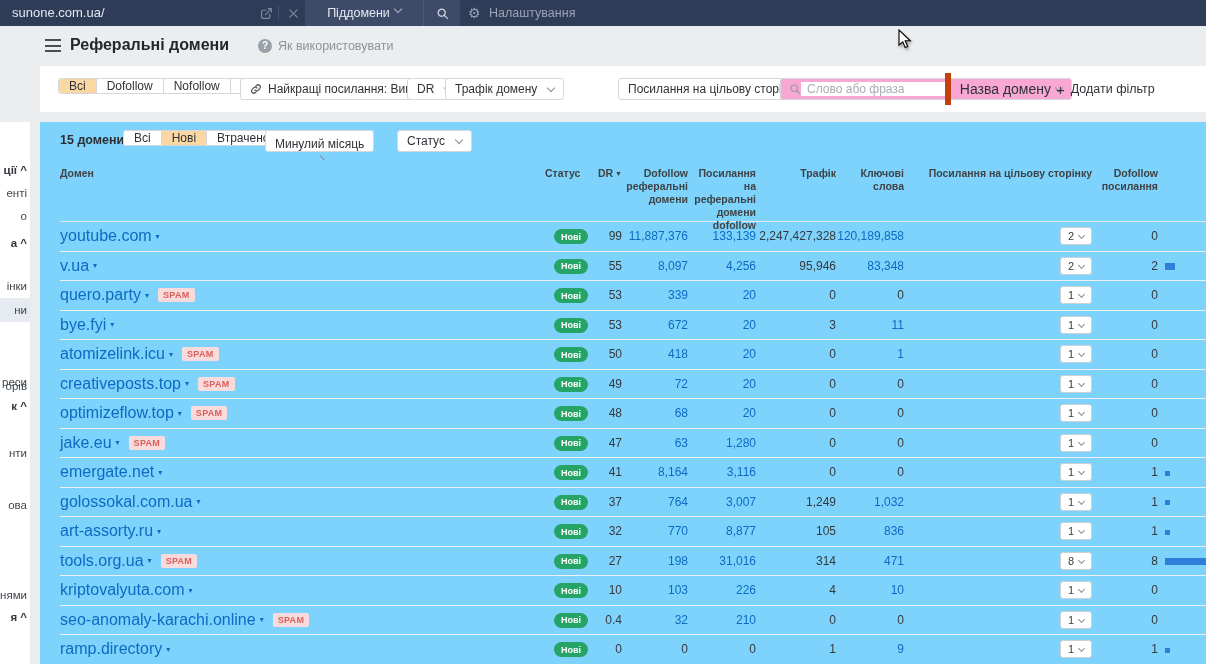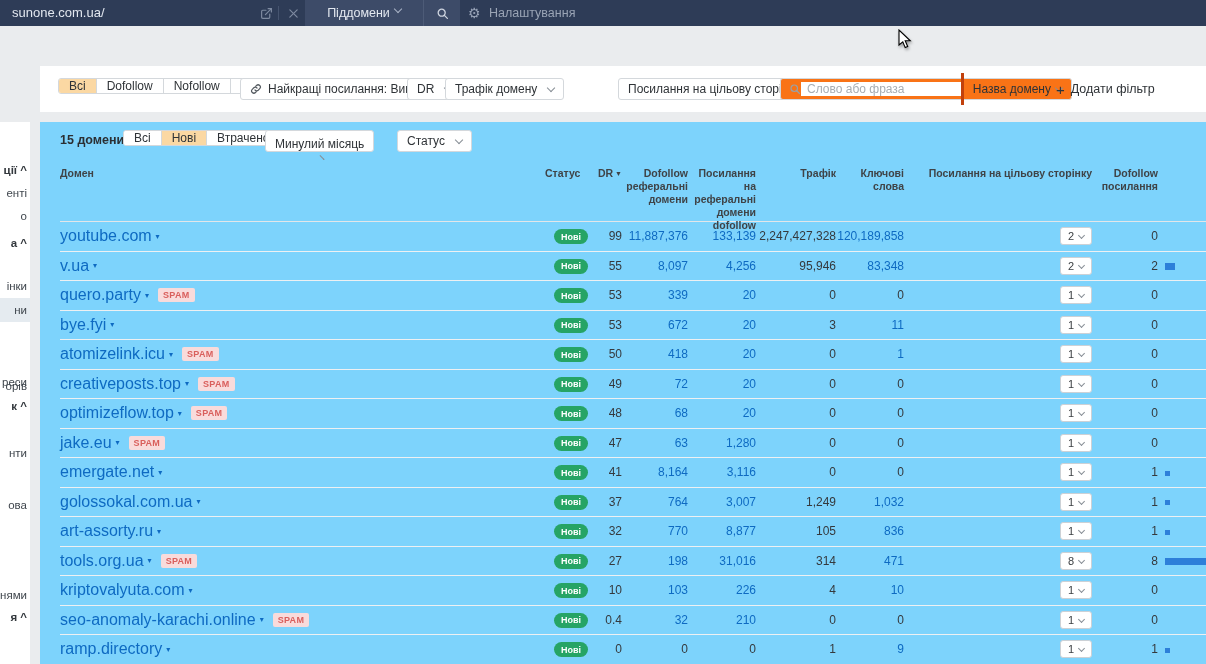--- a/index.html
+++ b/index.html
@@ -30,25 +30,25 @@
   .toolbar{position:absolute;left:40px;top:66px;width:1166px;height:46px;background:#ffffff;}
   .seg-group{position:absolute;top:12px;display:inline-flex;border:1px solid #d4d8dc;border-radius:3px;background:#fff;height:16px;box-sizing:border-box;}
   .seg{appearance:none;border:none;background:#fff;font-family:inherit;font-size:12px;color:#2f3337;padding:0 10px;display:inline-flex;align-items:center;border-left:1px solid #d4d8dc;cursor:default;}
   .seg:first-child{border-left:none;border-radius:2px 0 0 2px;}
   .seg:last-child{border-radius:0 2px 2px 0;}
   .seg.selected{background:#fbd8a3;}
   .btn{position:absolute;top:12px;height:22px;box-sizing:border-box;border:1px solid #d4d8dc;border-radius:3px;background:#fff;font-family:inherit;font-size:12px;color:#2f3337;display:inline-flex;align-items:center;padding:0 9px;gap:6px;cursor:default;}
   .chev{display:inline-block;width:5px;height:5px;border-right:1.4px solid #878e95;border-bottom:1.4px solid #878e95;transform:rotate(45deg);margin-left:5px;margin-bottom:2px;}
   .chev.sm{width:4px;height:4px;margin-left:5px;margin-bottom:1px;}
   .chev.light{border-color:#a9b3c6;}
-  .searchbox{position:absolute;left:740px;top:12px;width:292px;height:22px;box-sizing:border-box;border:1px solid #d4d8dc;border-radius:3px;background:#f97316;display:flex;align-items:center;}
+  .searchbox{position:absolute;left:740px;top:12px;width:292px;height:22px;box-sizing:border-box;border:1px solid #d4d8dc;border-radius:3px;background:#f9a8d4;display:flex;align-items:center;}
   .searchbox input{flex:1;border:none;outline:none;font-family:inherit;font-size:12px;color:#333;min-width:0;padding:0 6px 0 6px;}
   .searchbox input::placeholder{color:#a7adb3;}
   .search-icon-l{margin-left:8px;display:flex;align-items:center;}
-  .search-mode{height:22px;box-sizing:border-box;border-left:3px solid #c2410c;display:inline-flex;align-items:center;padding:16px 9px;font-size:12px;color:#2f3337;white-space:nowrap;}
+  .search-mode{height:22px;box-sizing:border-box;border-left:6px solid #c2410c;display:inline-flex;align-items:center;padding:16px 9px;font-size:14px;color:#2f3337;white-space:nowrap;}
   .addfilter{position:absolute;left:1010px;top:12px;height:22px;display:inline-flex;align-items:center;border:none;background:transparent;font-family:inherit;font-size:12.5px;color:#2f3337;gap:6px;cursor:default;}
   .addfilter .plus{font-size:15px;line-height:15px;color:#2f3337;}
 
   
   .sidebar{position:absolute;left:0;top:122px;width:30px;height:542px;background:#ffffff;overflow:hidden;}
   .sb-frag{position:absolute;left:0;width:27px;text-align:right;font-size:11.5px;color:#40474e;white-space:nowrap;}
   .sb-frag.hdr{font-weight:bold;color:#33383d;}
   .sb-hl{position:absolute;left:0;width:30px;height:24px;background:#e5ebf0;}
 
   
@@ -116,20 +116,30 @@
         <svg width="13" height="13" viewBox="0 0 24 24" fill="none" stroke="#cfd5e0" stroke-width="2.4" stroke-linecap="round">
             <circle cx="10.5" cy="10.5" r="6.5"></circle>
             <line x1="15.5" y1="15.5" x2="21" y2="21"></line>
           </svg>
       </span>
     </div>
     <span class="gear">⚙</span>
     <span class="settings-label">Налаштування</span>
   </div>
 
+  <div class="headstrip">
+    <span class="hamburger">
+        <i></i>
+        <i></i>
+        <i></i>
+      </span>
+    <h1 class="page-title">Реферальні домени</h1>
+    <span class="helpdot">?</span>
+    <span class="helptext">Як використовувати</span>
+  </div>
 
   <div class="toolbar">
     <div class="seg-group" style="left:18px;">
       <button class="seg selected">Всі</button>
       <button class="seg">Dofollow</button>
       <button class="seg">Nofollow</button>
       <button class="seg">
           <span>UGC</span>
           <i class="chev"></i>
         </button>

